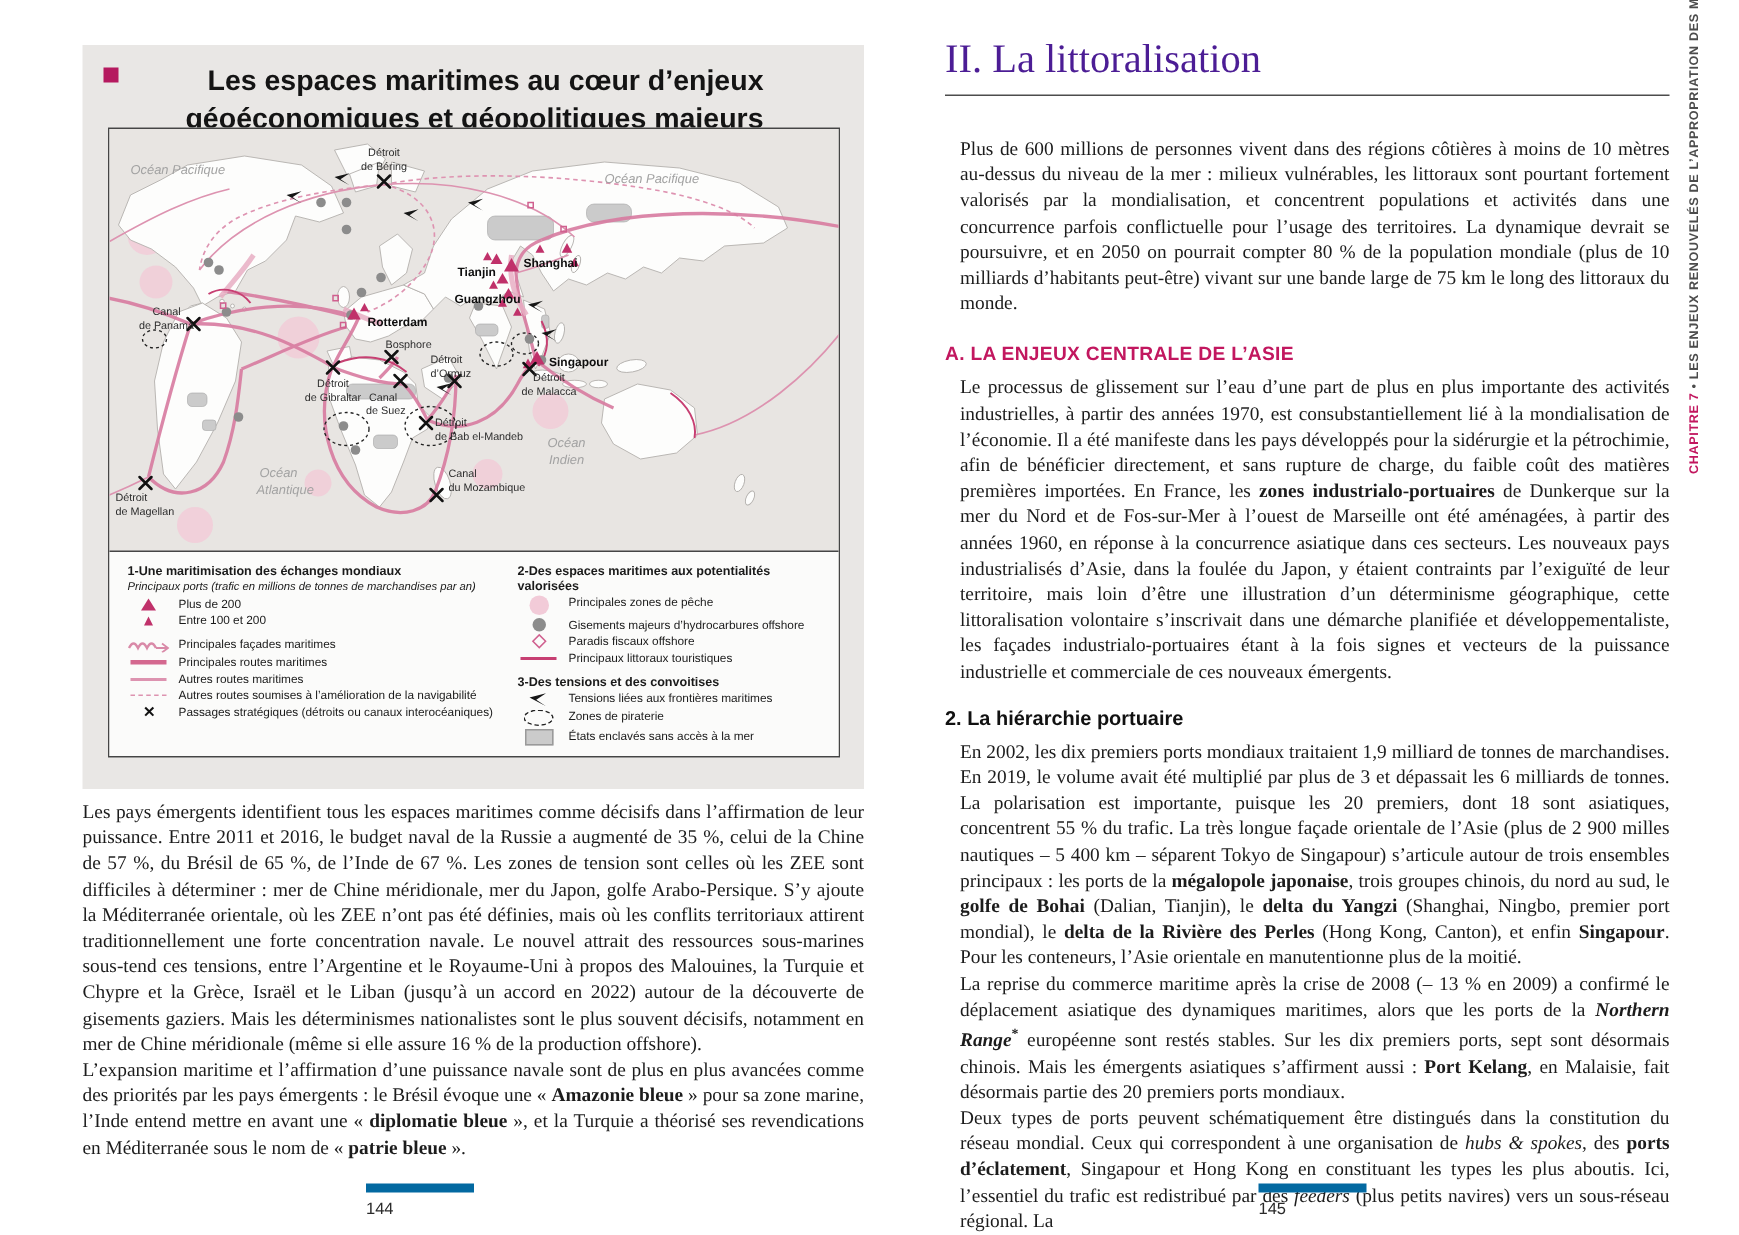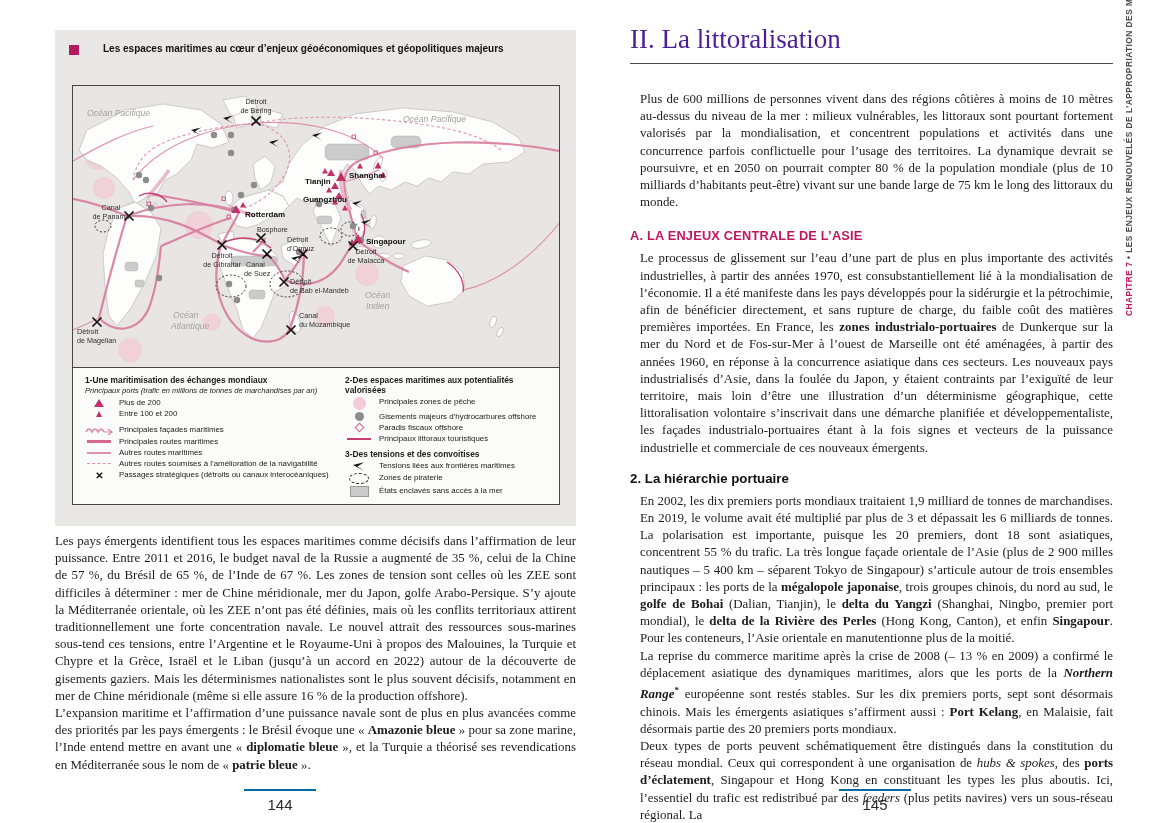--- a/index.html
+++ b/index.html
@@ -2,21 +2,21 @@
 <html><head>
 <meta charset="utf-8">
 <style>
   html,body{margin:0;padding:0;background:#fff;}
   .spread{position:relative;width:1159px;height:823px;background:#ffffff;overflow:hidden;
           font-family:"Liberation Sans",sans-serif;}
 
   
   .doc-block{position:absolute;left:55px;top:30px;width:521px;height:496px;background:#e9e7e5;}
   .doc-title{display:flex;gap:24px;padding:12px 16px 6px 14px;
-             font-weight:bold;font-size:10px;line-height:1.32;color:#141414;width:440px;}
+             font-weight:bold;font-size:19px;line-height:1.32;color:#141414;width:440px;text-align:right;}
   .doc-title .sq{width:10px;height:10px;background:#b5195f;margin-top:3px;flex:none;}
   .map-frame{position:absolute;left:17px;top:55px;width:486px;border:1px solid #454545;background:#fbfbfa;}
   svg.worldmap{display:block;background:#e8e5e2;border-bottom:1px solid #454545;}
 
   .mlab{font:7.2px "Liberation Sans",sans-serif;fill:#2d2d2d;}
   .mlab-b{font:bold 8px "Liberation Sans",sans-serif;fill:#0e0e0e;}
   .molab{font:italic 8.6px "Liberation Sans",sans-serif;fill:#a2a2a2;}
 
   
   .legend{position:relative;height:136px;background:#fbfbfa;color:#1a1a1a;}
@@ -51,22 +51,22 @@
   .rtitle{font-family:"Liberation Serif",serif;font-weight:400;font-size:27px;color:#4c1d95;
           margin:0;padding-bottom:8px;border-bottom:1.5px solid #4c4c4c;}
   .rp{padding-left:10px;margin:0;}
   .intro{margin-top:27px;}
   .heada{color:#c2175f;font-weight:bold;font-size:12.8px;margin:17px 0 0 0;letter-spacing:.2px;}
   .headn{font-weight:bold;font-size:13.3px;color:#111;margin:14px 0 0 0;}
   .rp+.rp{margin-top:0;}
   .pmt{margin-top:7px;}
 
   
-  .folio{position:absolute;width:72px;text-align:center;font-size:15px;color:#2a2a2a;
-         border-top:2px solid #0369a1;padding-top:5px;}
+  .folio{position:absolute;width:72px;font-size:11px;color:#2a2a2a;
+         border-top:6px solid #0369a1;padding-top:5px;}
   .folio-l{left:244px;top:789px;}
   .folio-r{left:839px;top:789px;}
   .chapbar{position:absolute;left:1124px;top:24px;height:292px;width:18px;
            writing-mode:vertical-rl;transform:rotate(180deg);
            font-size:8.4px;font-weight:bold;letter-spacing:.45px;color:#4c4c4c;white-space:nowrap;}
   .chapbar .chap{color:#c2175f;}
 </style>
 </head>
 <body>
 

